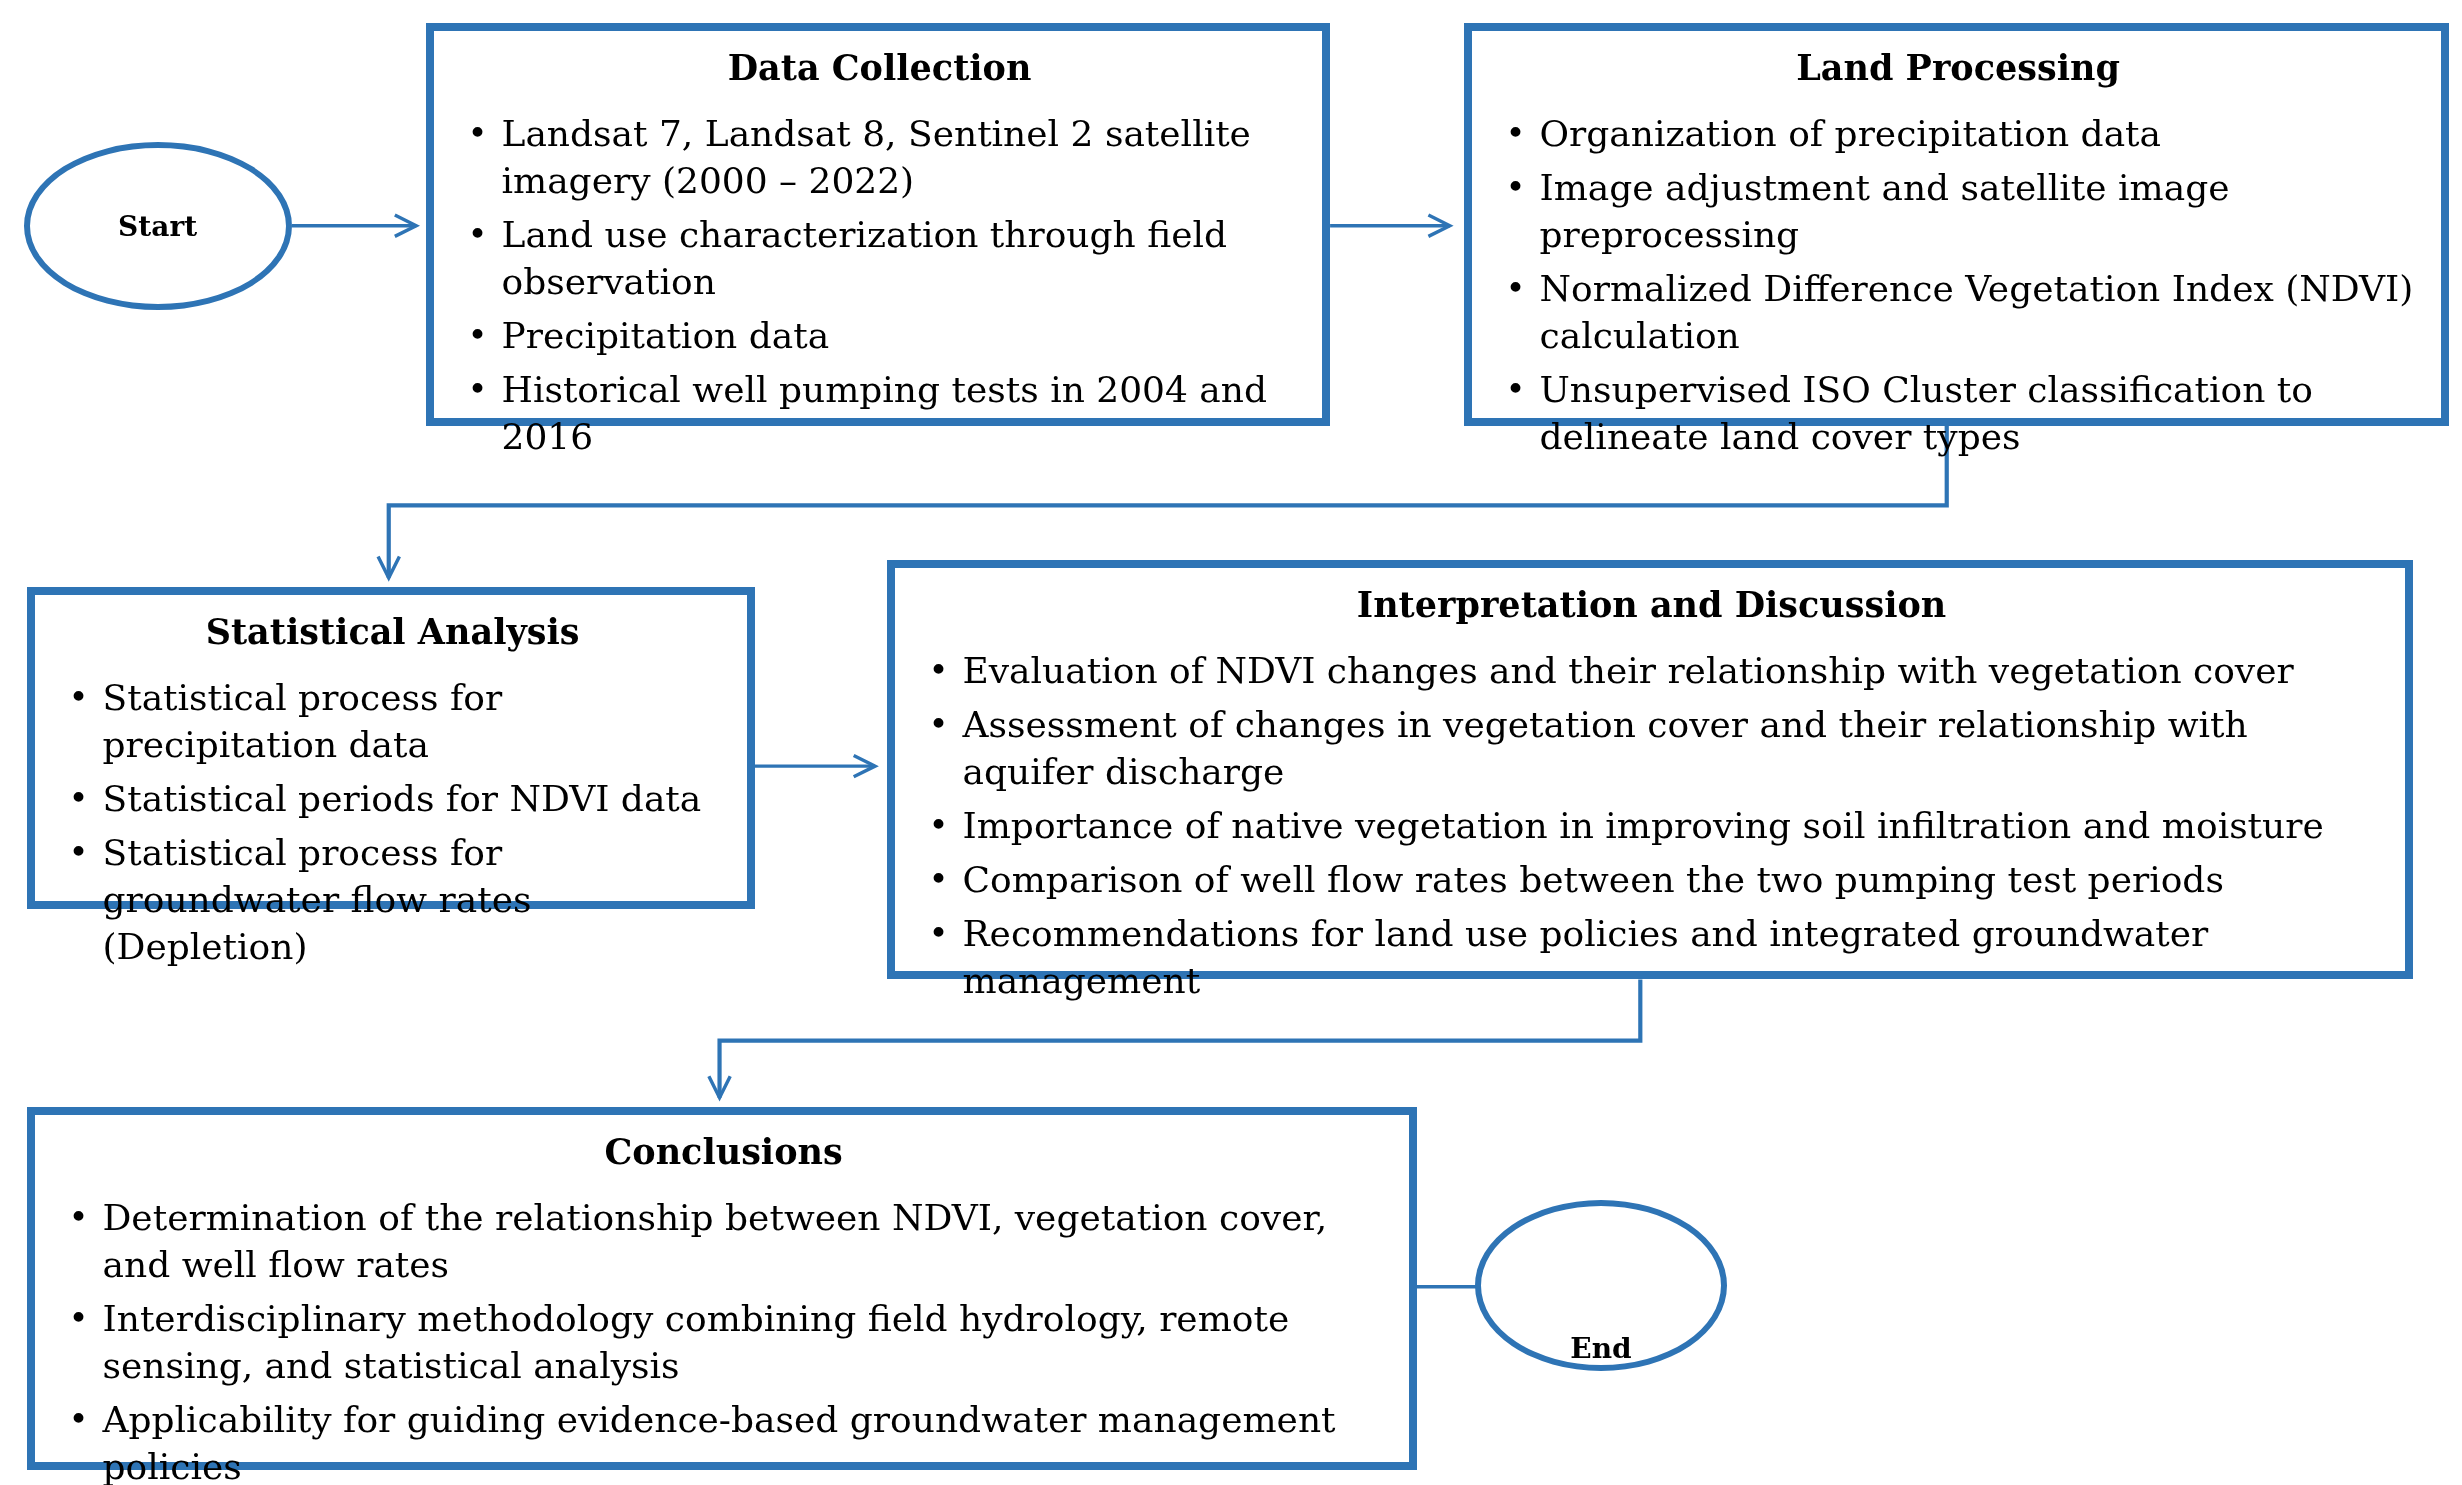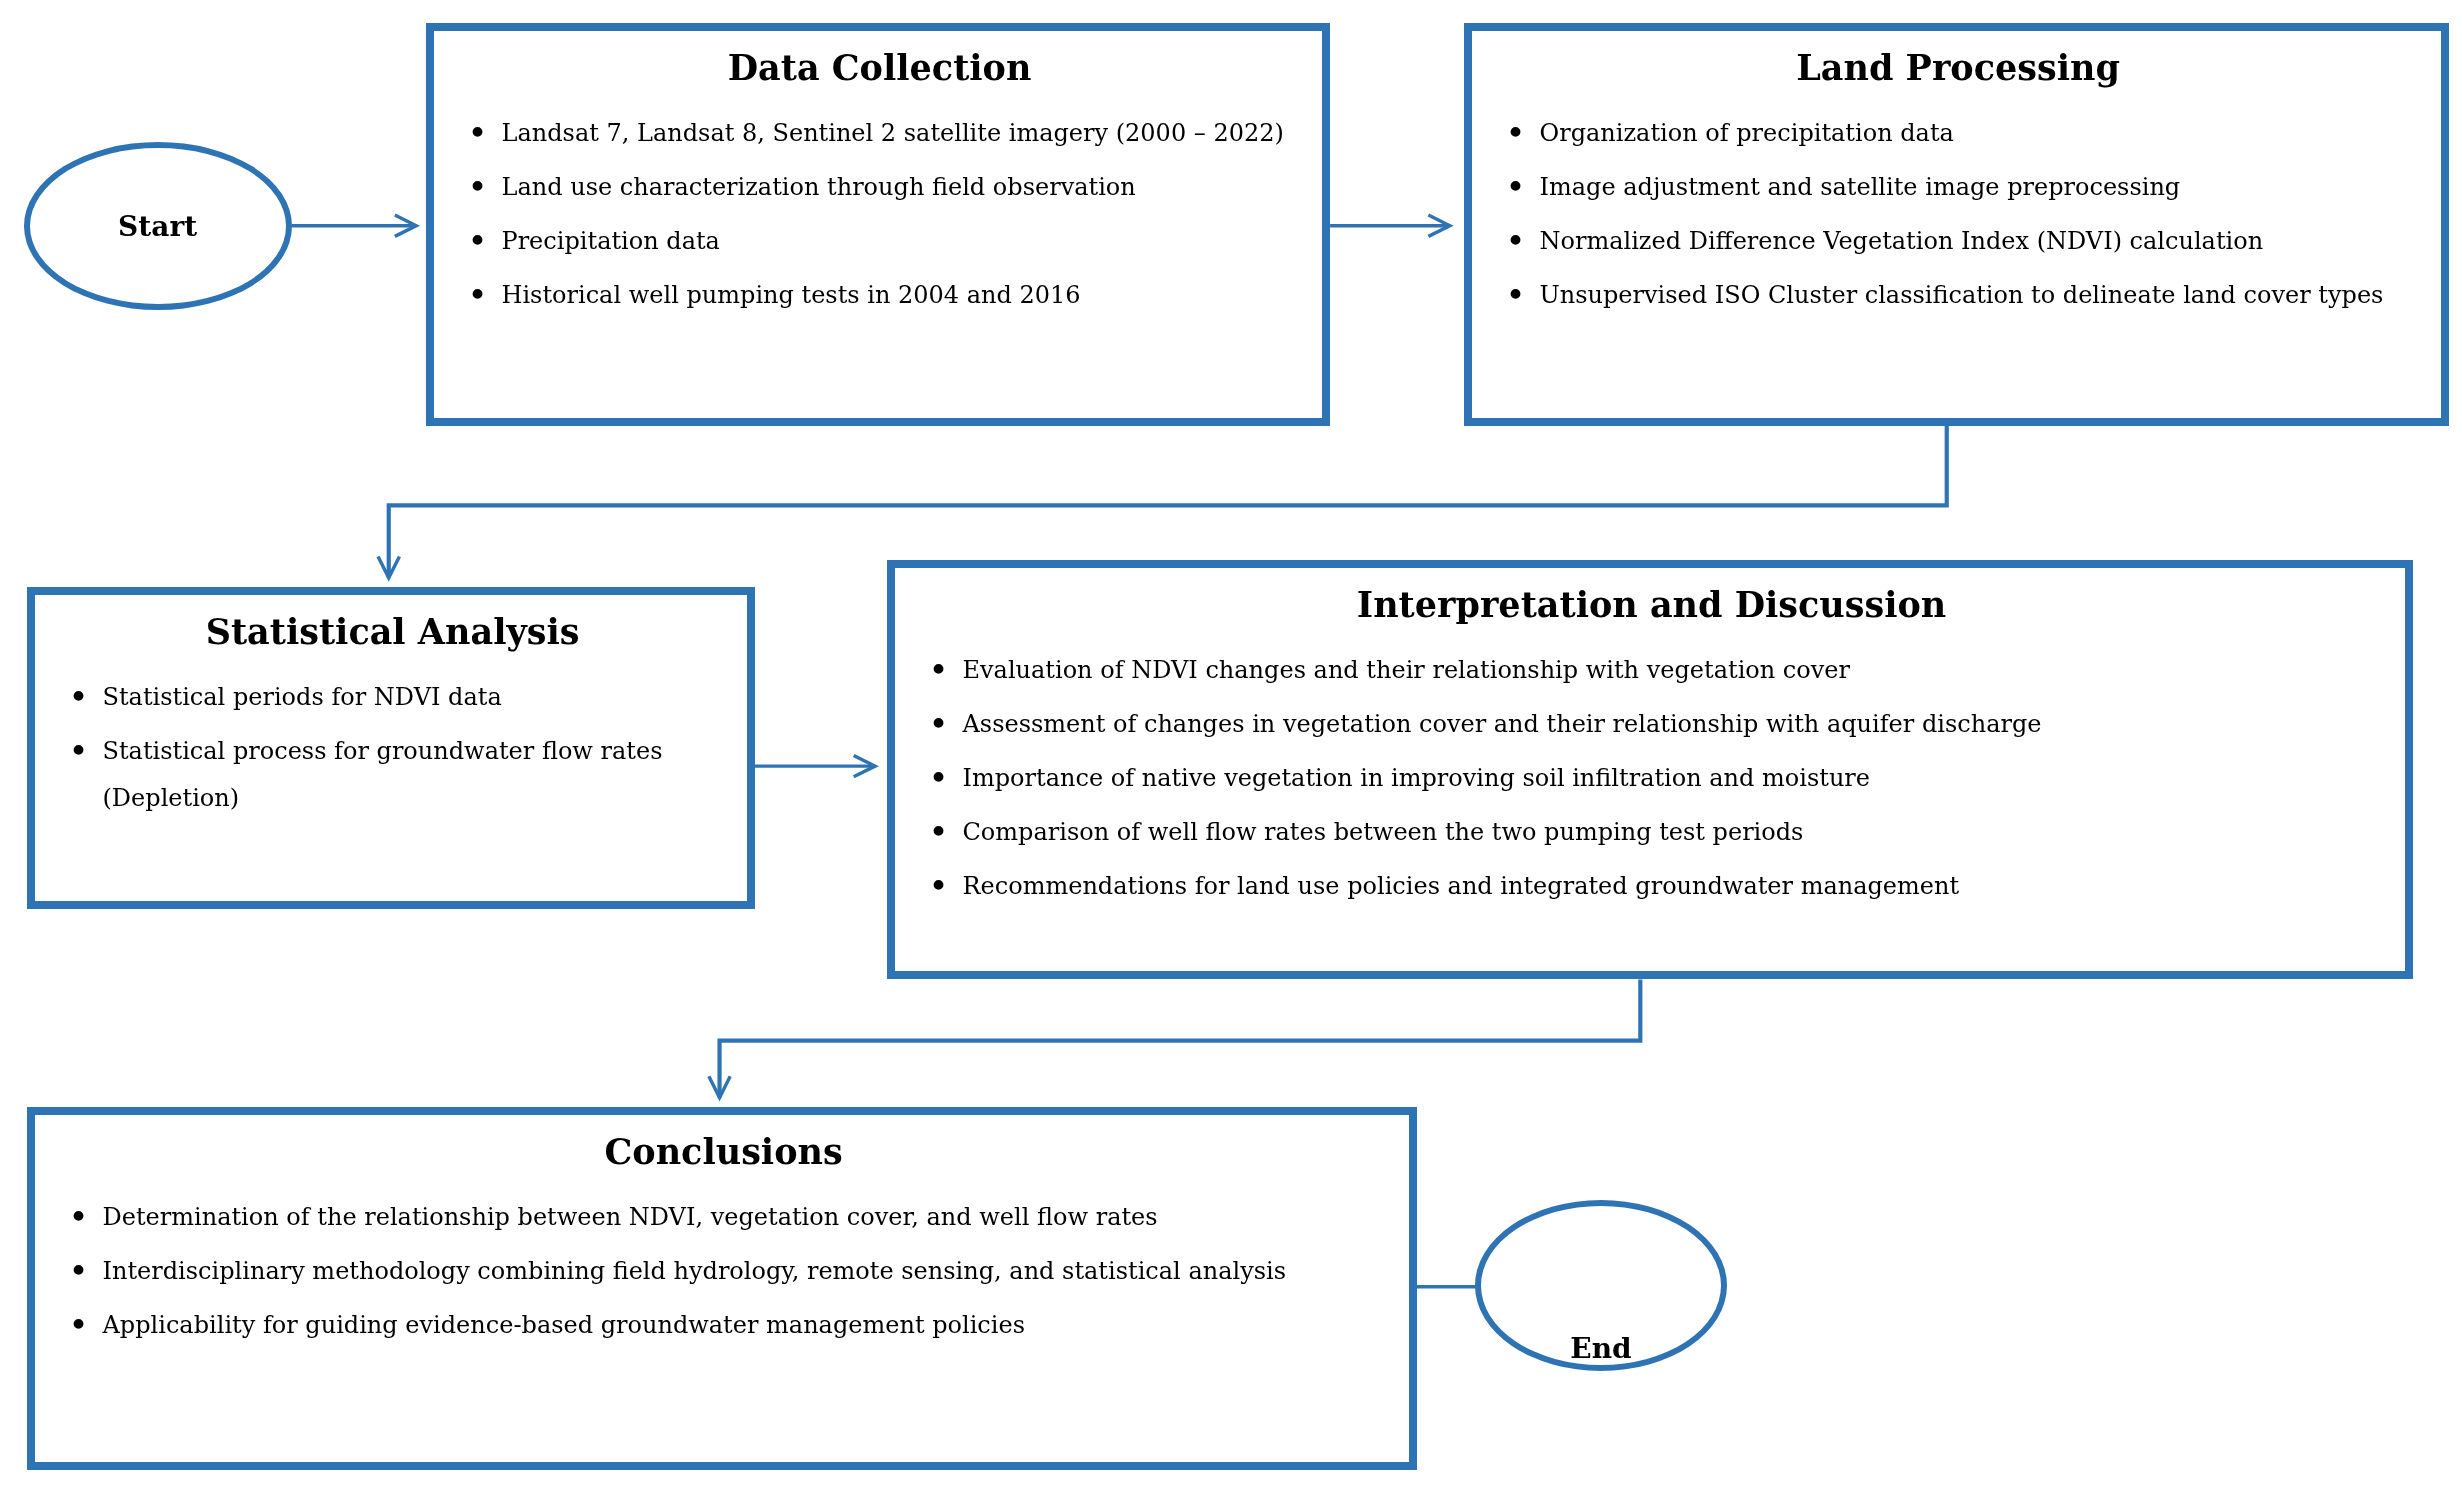--- a/index.html
+++ b/index.html
@@ -44,21 +44,21 @@
   }
   .box-title {
     text-align: center;
     font-weight: bold;
     font-size: 35px;
     line-height: 1.25;
     margin: 3px 0 20px 0;
   }
   .bullet {
     position: relative;
-    font-size: 24px;
+    font-size: 36px;
     line-height: 47px;
     padding-left: 37px;
     margin-bottom: 6.9px;
   }
   .bullet::before {
     content: "\2022";
     position: absolute;
     left: 3px;
     top: 0;
     font-size: 34px;
@@ -123,20 +123,21 @@
         <div class="bullet">Organization of precipitation data</div>
         <div class="bullet">Image adjustment and satellite image preprocessing</div>
         <div class="bullet">Normalized Difference Vegetation Index (NDVI) calculation</div>
         <div class="bullet">Unsupervised ISO Cluster classification to delineate land cover types</div>
       </div>
   </div>
 
   <div class="node-box" id="box-statistical-analysis">
     <div class="box-title">Statistical Analysis</div>
     <div class="bullets">
+        <div class="bullet">Statistical process for precipitation data</div>
         <div class="bullet">Statistical periods for NDVI data</div>
         <div class="bullet">Statistical process for groundwater flow rates (Depletion)</div>
       </div>
   </div>
 
   <div class="node-box" id="box-interpretation">
     <div class="box-title">Interpretation and Discussion</div>
     <div class="bullets">
         <div class="bullet">Evaluation of NDVI changes and their relationship with vegetation cover</div>
         <div class="bullet">Assessment of changes in vegetation cover and their relationship with aquifer discharge</div>

